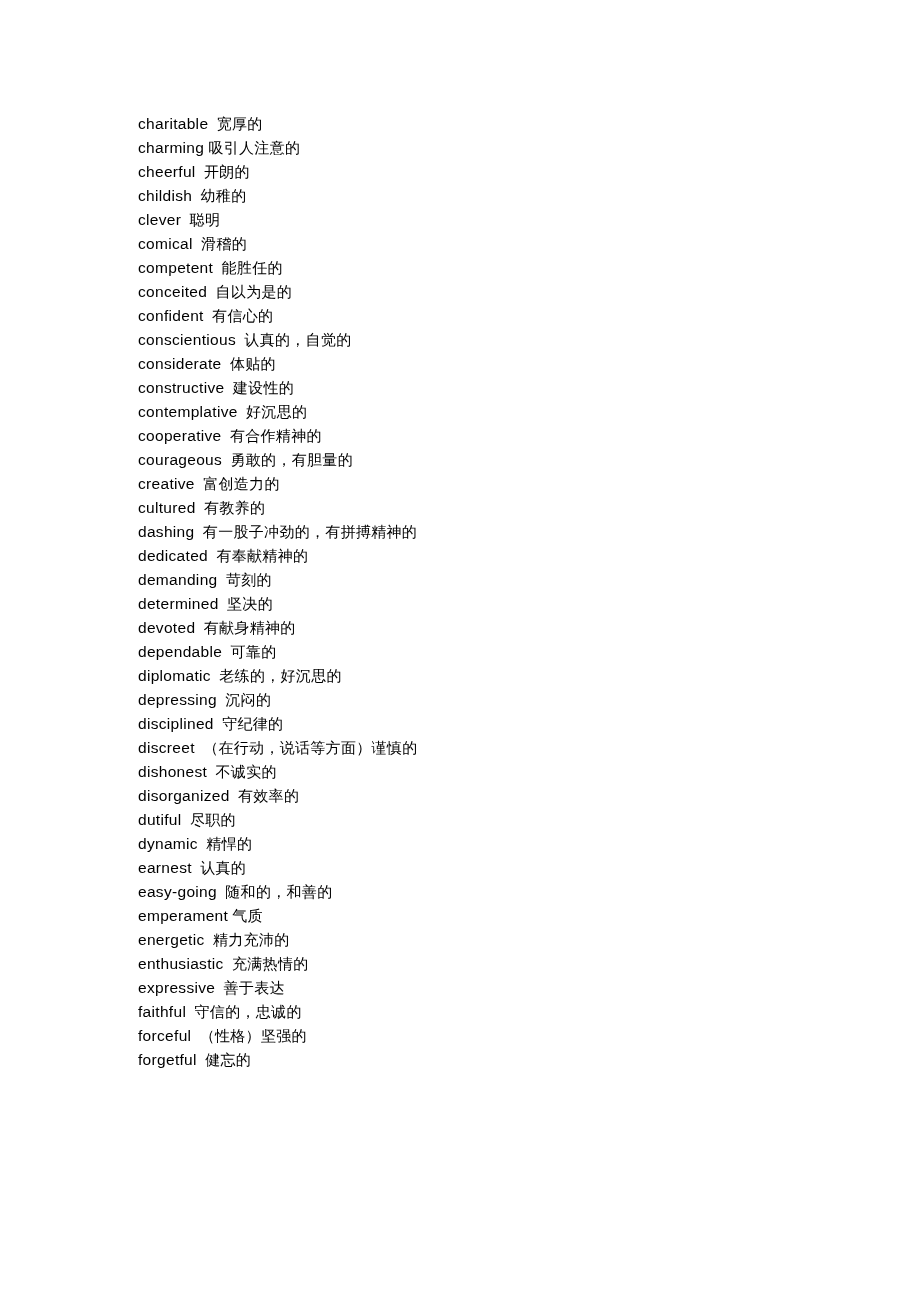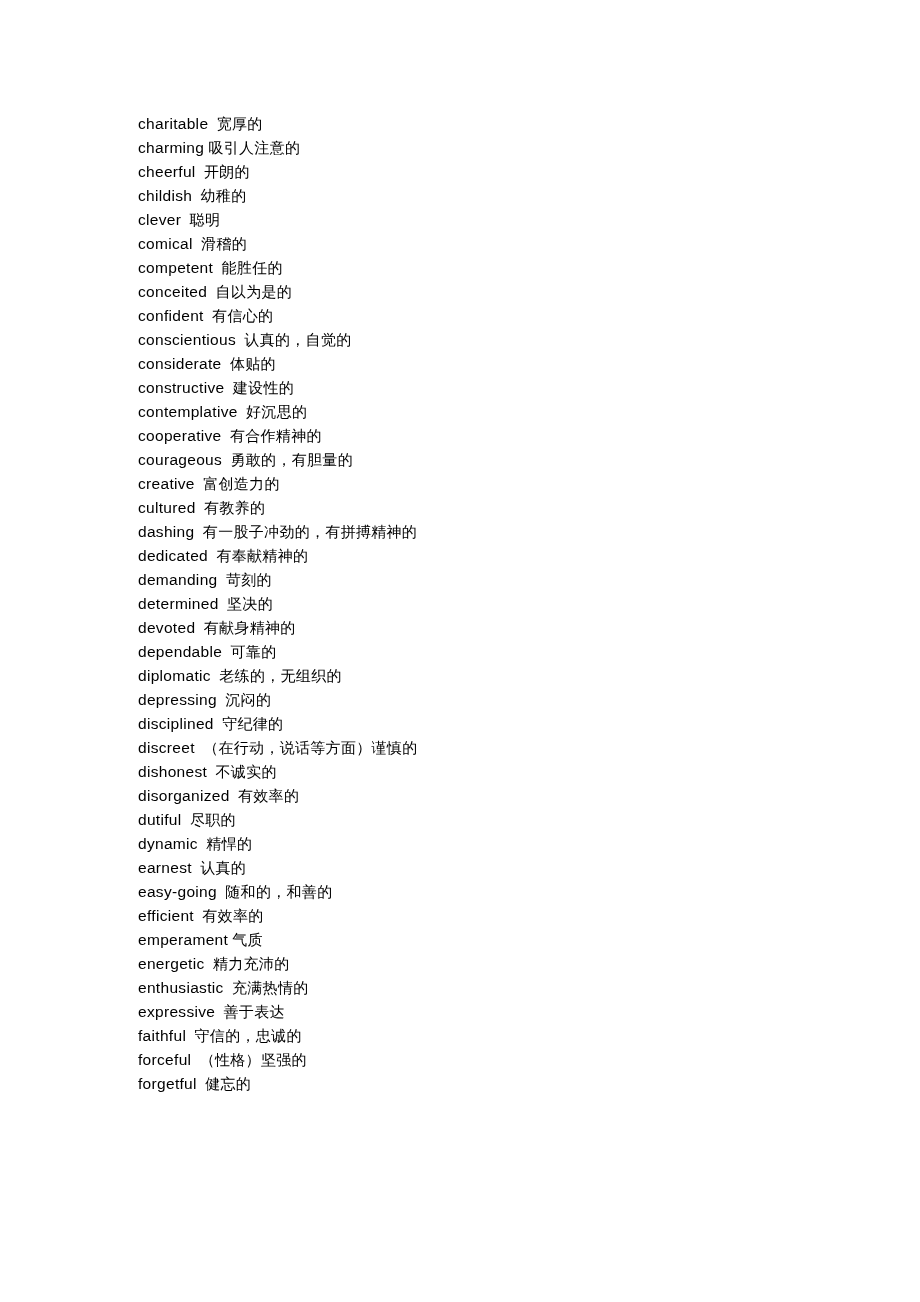--- a/index.html
+++ b/index.html
@@ -75,33 +75,32 @@
         <div class="vocab-line"><span class="term">creative</span><span class="sep">  </span><span class="gloss">富创造力的</span></div>
         <div class="vocab-line"><span class="term">cultured</span><span class="sep">  </span><span class="gloss">有教养的</span></div>
       </div>
       <div class="vocab-group">
         <div class="vocab-line"><span class="term">dashing</span><span class="sep">  </span><span class="gloss">有一股子冲劲的，有拼搏精神的</span></div>
         <div class="vocab-line"><span class="term">dedicated</span><span class="sep">  </span><span class="gloss">有奉献精神的</span></div>
         <div class="vocab-line"><span class="term">demanding</span><span class="sep">  </span><span class="gloss">苛刻的</span></div>
         <div class="vocab-line"><span class="term">determined</span><span class="sep">  </span><span class="gloss">坚决的</span></div>
         <div class="vocab-line"><span class="term">devoted</span><span class="sep">  </span><span class="gloss">有献身精神的</span></div>
         <div class="vocab-line"><span class="term">dependable</span><span class="sep">  </span><span class="gloss">可靠的</span></div>
-        <div class="vocab-line"><span class="term">diplomatic</span><span class="sep">  </span><span class="gloss">老练的，无组织的</span></div>
+        <div class="vocab-line"><span class="term">diplomatic</span><span class="sep">  </span><span class="gloss">老练的，好沉思的</span></div>
         <div class="vocab-line"><span class="term">depressing</span><span class="sep">  </span><span class="gloss">沉闷的</span></div>
         <div class="vocab-line"><span class="term">disciplined</span><span class="sep">  </span><span class="gloss">守纪律的</span></div>
         <div class="vocab-line"><span class="term">discreet</span><span class="sep">  </span><span class="gloss">（在行动，说话等方面）谨慎的</span></div>
         <div class="vocab-line"><span class="term">dishonest</span><span class="sep">  </span><span class="gloss">不诚实的</span></div>
         <div class="vocab-line"><span class="term">disorganized</span><span class="sep">  </span><span class="gloss">有效率的</span></div>
         <div class="vocab-line"><span class="term">dutiful</span><span class="sep">  </span><span class="gloss">尽职的</span></div>
         <div class="vocab-line"><span class="term">dynamic</span><span class="sep">  </span><span class="gloss">精悍的</span></div>
       </div>
       <div class="vocab-group">
         <div class="vocab-line"><span class="term">earnest</span><span class="sep">  </span><span class="gloss">认真的</span></div>
         <div class="vocab-line"><span class="term">easy-going</span><span class="sep">  </span><span class="gloss">随和的，和善的</span></div>
-        <div class="vocab-line"><span class="term">efficient</span><span class="sep">  </span><span class="gloss">有效率的</span></div>
         <div class="vocab-line"><span class="term">emperament</span><span class="sep"> </span><span class="gloss">气质</span></div>
         <div class="vocab-line"><span class="term">energetic</span><span class="sep">  </span><span class="gloss">精力充沛的</span></div>
         <div class="vocab-line"><span class="term">enthusiastic</span><span class="sep">  </span><span class="gloss">充满热情的</span></div>
         <div class="vocab-line"><span class="term">expressive</span><span class="sep">  </span><span class="gloss">善于表达</span></div>
       </div>
       <div class="vocab-group">
         <div class="vocab-line"><span class="term">faithful</span><span class="sep">  </span><span class="gloss">守信的，忠诚的</span></div>
         <div class="vocab-line"><span class="term">forceful</span><span class="sep">  </span><span class="gloss">（性格）坚强的</span></div>
         <div class="vocab-line"><span class="term">forgetful</span><span class="sep">  </span><span class="gloss">健忘的</span></div>
       </div>

